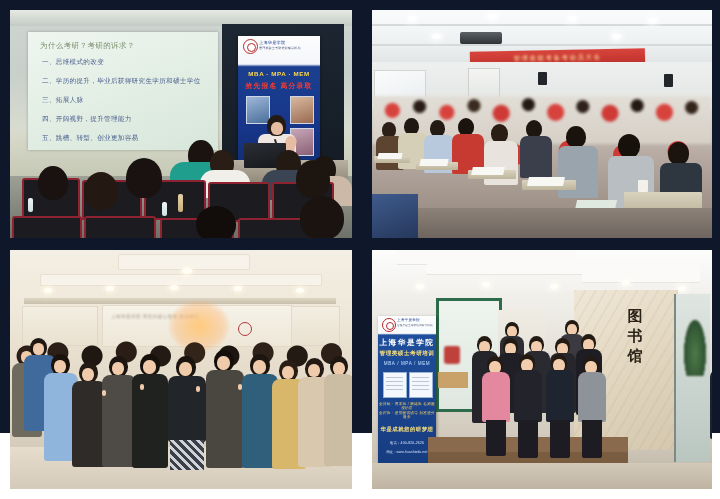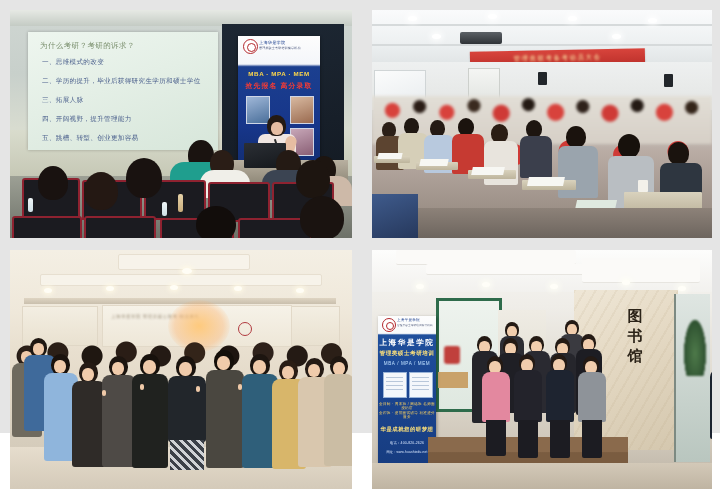--- a/index.html
+++ b/index.html
@@ -6,21 +6,21 @@
   html,body{margin:0;padding:0;}
   body{
     width:720px;height:499px;
     background:#ffffff;
     font-family:"Liberation Sans",sans-serif;
     overflow:hidden;
   }
   .collage{
     position:relative;
     width:720px;height:433px;
-    background:#e5e5e5;
+    background:#0f172a;
   }
   .photo{
     position:absolute;
     overflow:hidden;
     background:#cfd4d2;
   }
   .photo .scene{position:absolute;inset:0;}
 
   
   .abs{position:absolute;}

